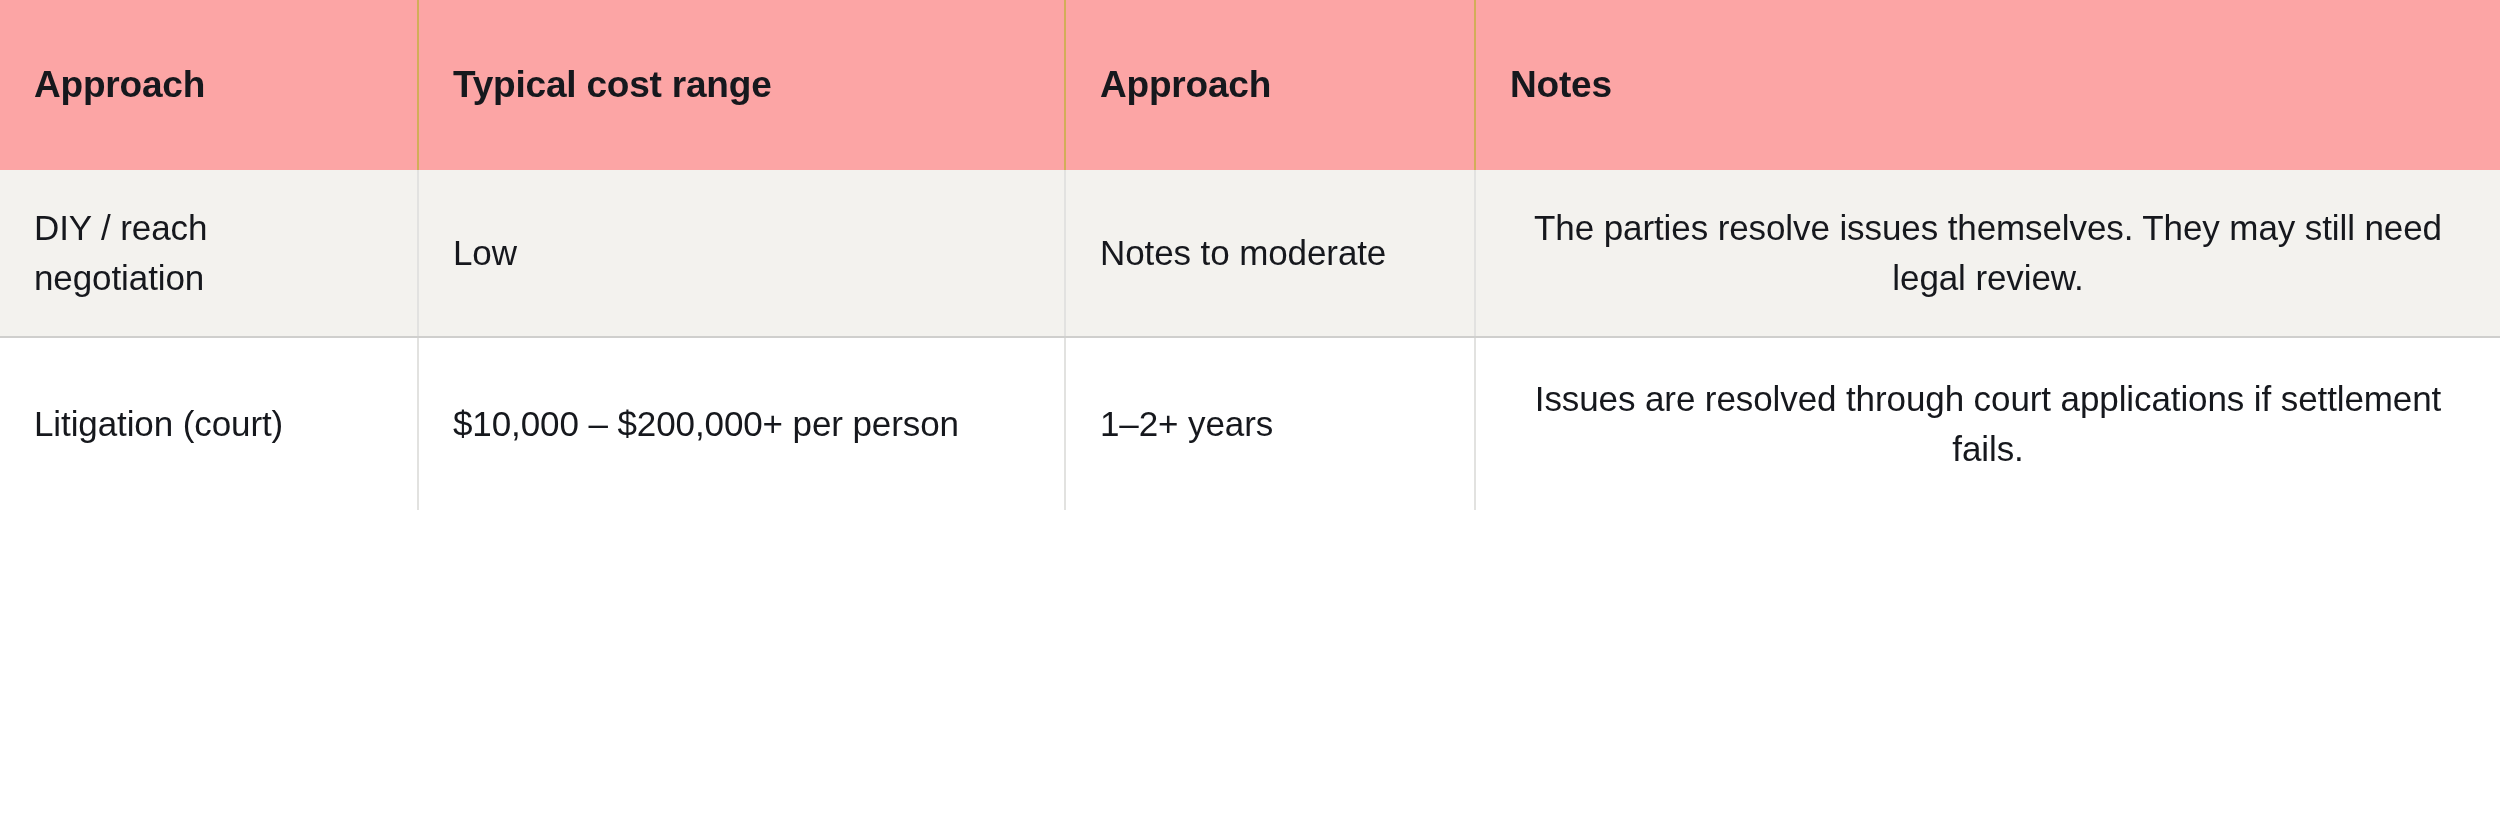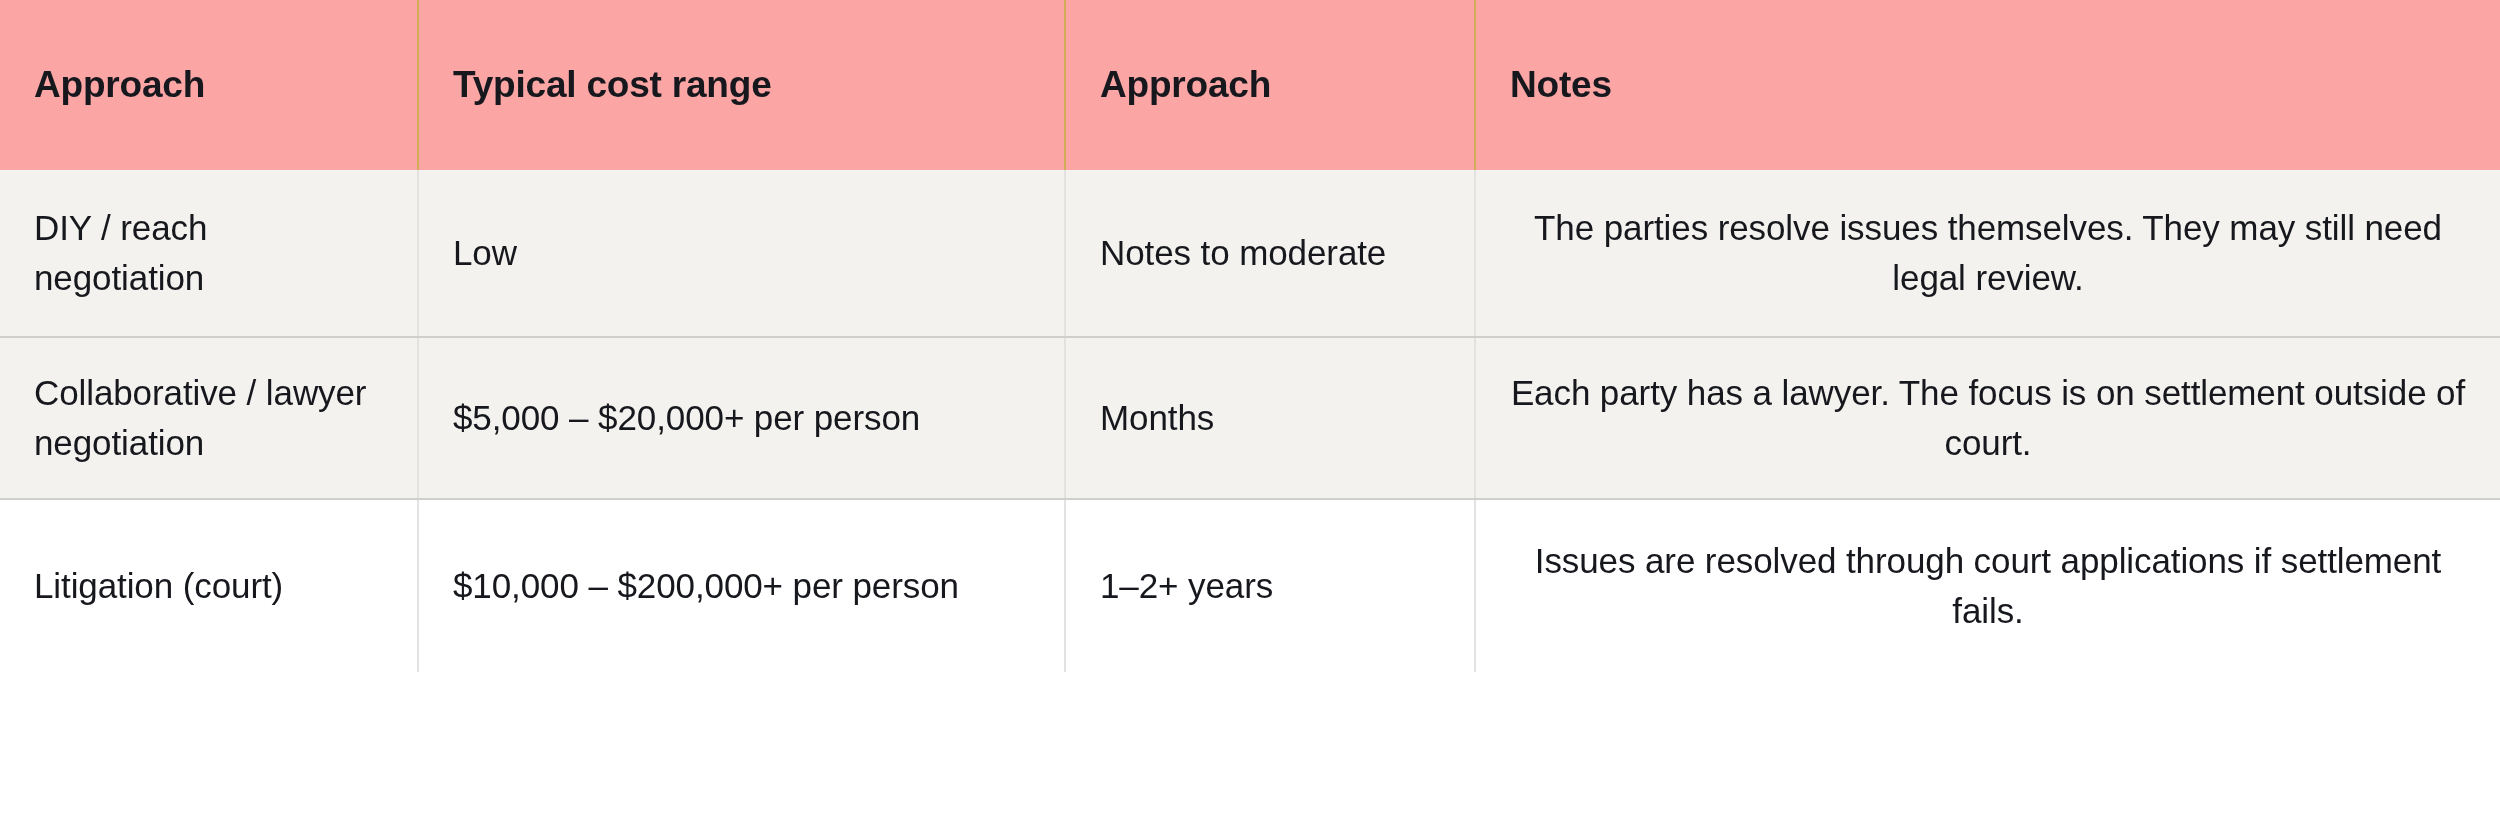--- a/index.html
+++ b/index.html
@@ -91,26 +91,20 @@
         <th>Notes</th>
       </tr>
     </thead>
     <tbody>
       <tr class="row-shaded r1">
         <td>DIY / reach negotiation</td>
         <td>Low</td>
         <td>Notes to moderate</td>
         <td>The parties resolve issues themselves. They may still need legal review.</td>
       </tr>
-      <tr class="row-shaded r3">
-        <td>Collaborative / lawyer negotiation</td>
-        <td>$5,000 – $20,000+ per person</td>
-        <td>Months</td>
-        <td>Each party has a lawyer. The focus is on settlement outside of court.</td>
-      </tr>
       <tr class="row-plain r4">
         <td>Litigation (court)</td>
         <td>$10,000 – $200,000+ per person</td>
         <td>1–2+ years</td>
         <td>Issues are resolved through court applications if settlement fails.</td>
       </tr>
     </tbody>
   </table>
 </div>
 

